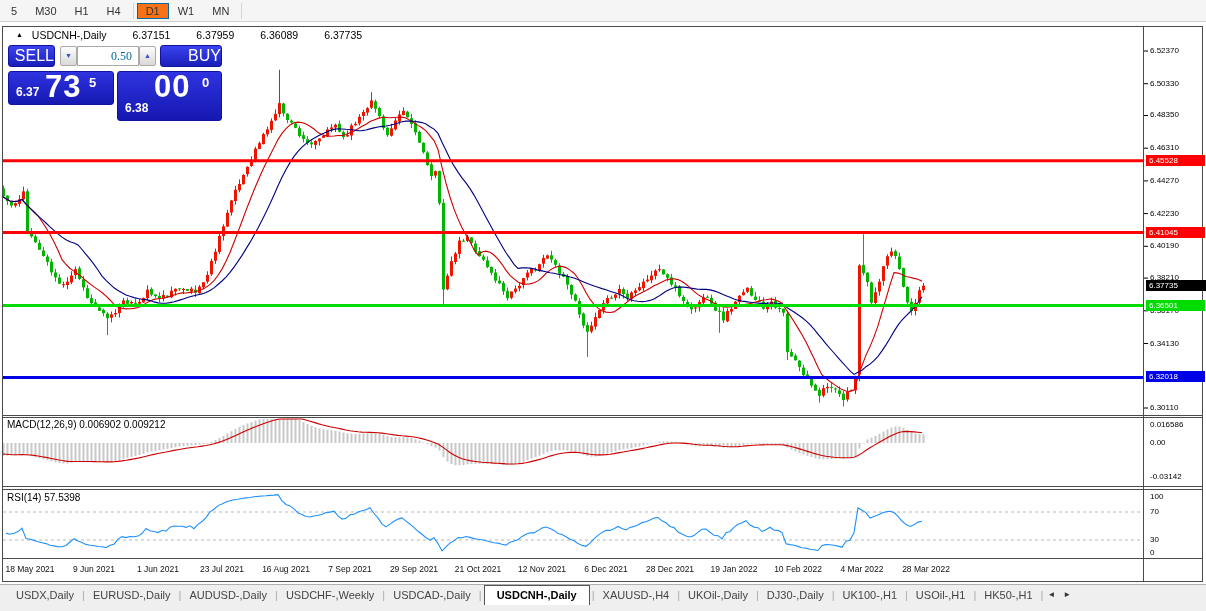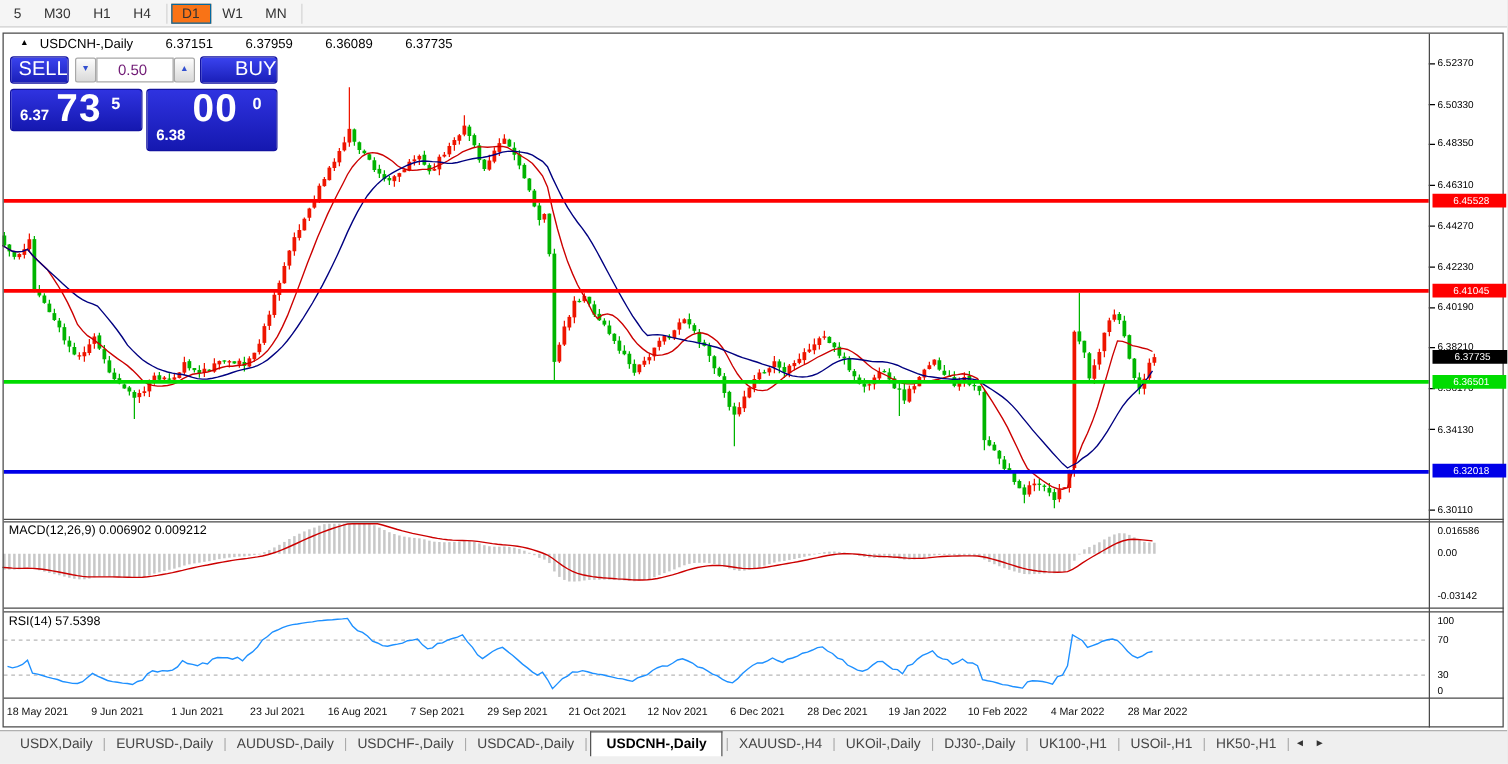--- a/index.html
+++ b/index.html
@@ -19,30 +19,30 @@
   
   .title-row{left:16px;top:29px;height:14px;font-size:10.5px;color:#000;font-weight:500;white-space:nowrap;}
   .title-row .arrow{font-size:7px;vertical-align:2px;margin-right:6px;}
   .title-row span.v{margin-left:23px;}
   
   .trade{left:8px;top:45px;width:214px;height:60px;}
   .btn-blue{background:linear-gradient(#3a43ef,#1a1fb8);color:#fff;border:1px solid #1212a0;border-radius:3px;
             text-align:right;font-size:16px;line-height:20px;box-sizing:border-box;}
   .spin{background:linear-gradient(#fdfdfd,#d9d9d9);border:1px solid #a8a8a8;border-radius:2px;text-align:center;
         font-size:7px;color:#3350d0;line-height:18px;box-sizing:border-box;}
-  .vol-input{border:1px solid #a8a8a8;font-size:12px;text-align:center;padding-right:6px;box-sizing:border-box;
-             font-family:Liberation Sans, sans-serif;color:#701a75;}
+  .vol-input{border:1px solid #a8a8a8;font-size:12px;text-align:right;padding-right:6px;box-sizing:border-box;
+             font-family:Liberation Serif, serif;color:#0369a1;}
   .price-box{background:linear-gradient(#2f33e0,#1518b0);border:1px solid #1212a0;border-radius:3px;color:#fff;box-sizing:border-box;}
   .pb-small{position:absolute;left:7px;bottom:5px;font-size:12px;font-weight:bold;}
   .pb-big{position:absolute;left:36px;top:-3px;font-size:31px;font-weight:bold;letter-spacing:1px;}
   .pb-sup{position:absolute;font-size:13px;font-weight:bold;top:3px;}
   
   .ptick{position:absolute;left:1150px;font-size:8px;color:#000;height:10px;line-height:10px;white-space:nowrap;}
   .badge{position:absolute;left:1146px;width:56px;height:11px;line-height:11px;font-size:8px;color:#fff;
-         padding-left:3px;z-index:5;text-align:center;}
+         padding-left:3px;z-index:5;}
   .ind-label{font-size:10px;color:#000;white-space:nowrap;}
   .date-lbl{position:absolute;top:564px;font-size:8.5px;color:#111;transform:translateX(-50%);white-space:nowrap;}
   
   .tabbar{left:0;top:584px;width:1206px;height:27px;background:#efefef;border-top:1px solid #b0b0b0;
           display:flex;align-items:flex-start;padding-left:8px;box-sizing:border-box;font-size:11px;color:#444;}
   .tab{padding:4px 8px 0 8px;white-space:nowrap;}
   .tab-sep{color:#aaa;padding-top:4px;}
   .tab-active{background:#fff;border:1px solid #555;border-bottom:none;font-weight:bold;color:#000;
               padding:3px 12px 4px 12px;margin:0 2px;white-space:nowrap;}
   .tab-arrow{font-size:8px;color:#333;padding:5px 4px 0 4px;}
@@ -874,21 +874,21 @@
       <div class="date-lbl" style="left:926px">28 Mar 2022</div>
     </div>
 
   <div class="abs tabbar" id="tab-bar">
       <div class="tab">USDX,Daily</div>
       <span class="tab-sep">|</span>
       <div class="tab">EURUSD-,Daily</div>
       <span class="tab-sep">|</span>
       <div class="tab">AUDUSD-,Daily</div>
       <span class="tab-sep">|</span>
-      <div class="tab">USDCHF-,Daily</div>
+      <div class="tab">USDCHF-,Weekly</div>
       <span class="tab-sep">|</span>
       <div class="tab">USDCAD-,Daily</div>
       <span class="tab-sep">|</span>
       <div class="tab-active">USDCNH-,Daily</div>
       <span class="tab-sep">|</span>
       <div class="tab">XAUUSD-,H4</div>
       <span class="tab-sep">|</span>
       <div class="tab">UKOil-,Daily</div>
       <span class="tab-sep">|</span>
       <div class="tab">DJ30-,Daily</div>

